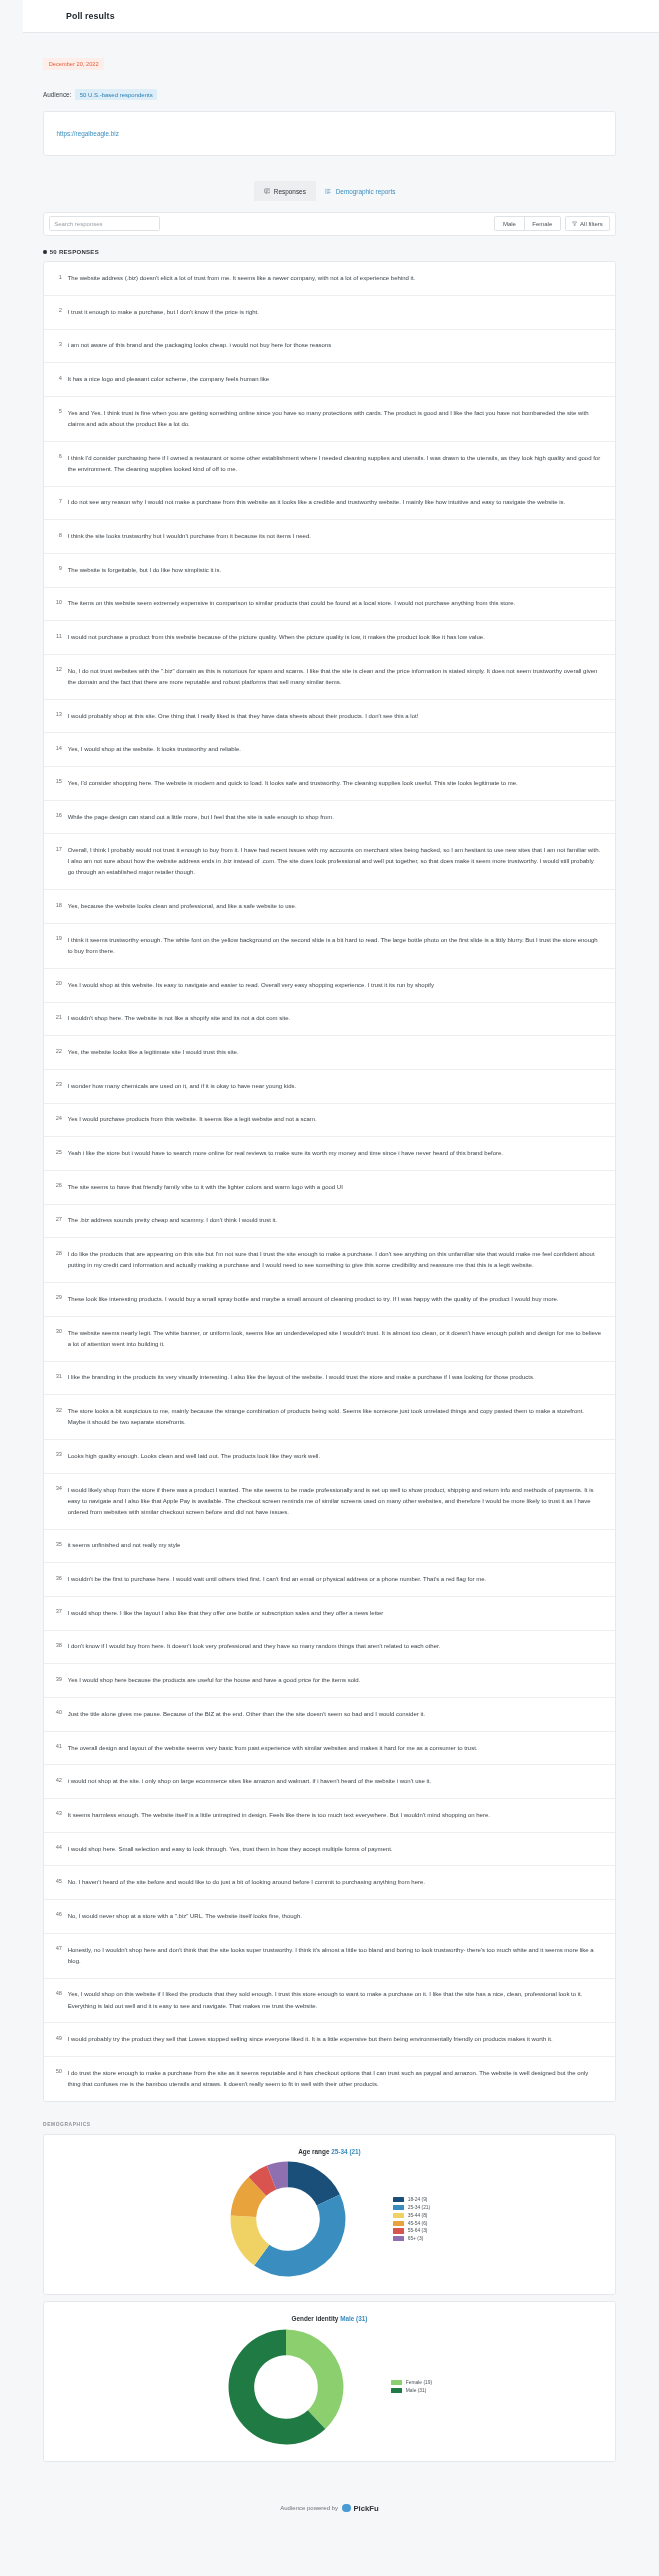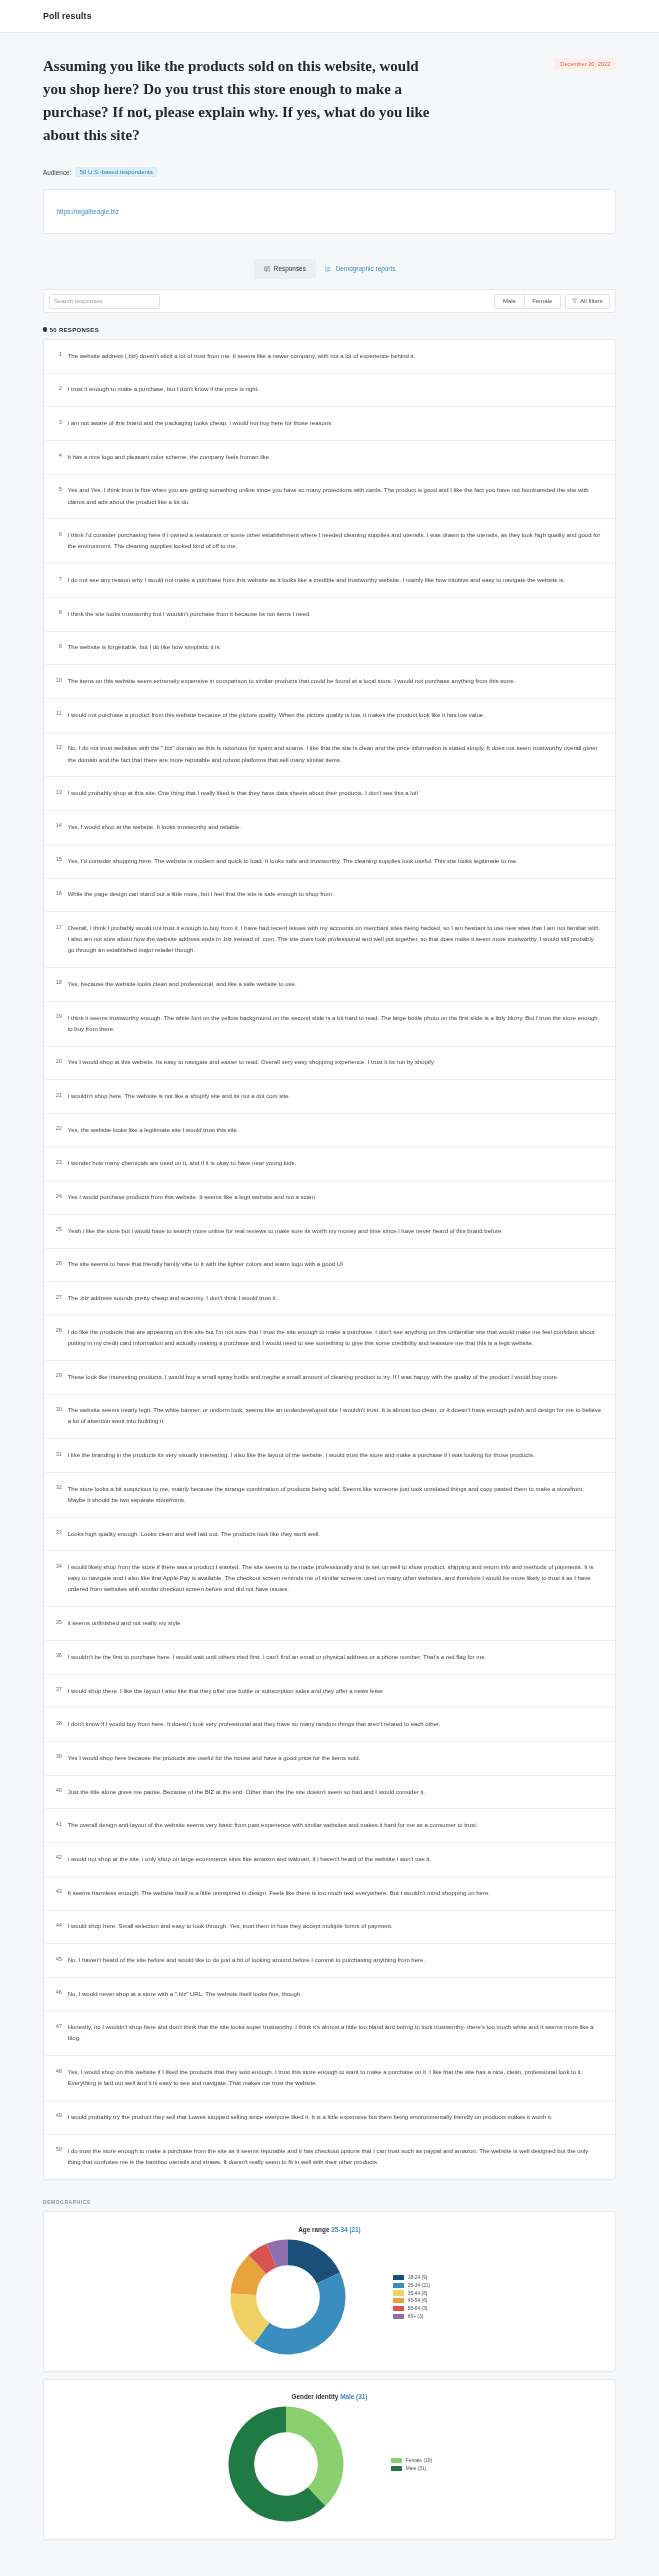--- a/index.html
+++ b/index.html
@@ -10,20 +10,21 @@
     color: #2e3338;
     -webkit-font-smoothing: antialiased;
   }
   .topbar {
     background: #ffffff;
     border-bottom: 0.5px solid #e6e8eb;
     height: 33px;
     display: flex;
     align-items: center;
     padding: 0 0 0 43px;
+    margin-left: 23px;
   }
   .topbar-title {
     font-size: 8.8px;
     font-weight: 700;
     color: #24292e;
     letter-spacing: 0.1px;
   }
   .page {
     width: 659px;
     padding: 0 43px;
@@ -254,21 +255,20 @@
 <body>
 
 <div class="topbar">
   <span class="topbar-title">Poll results</span>
 </div>
 
 <div class="page">
 
   <div class="hero">
     <div class="hero-row">
-      <div class="question">Assuming you like the products sold on this website, would you shop here? Do you trust this store enough to make a purchase? If not, please explain why. If yes, what do you like about this site?</div>
       <div class="date-badge">December 20, 2022</div>
     </div>
     <div class="audience-row">
       <span>Audience:</span>
       <span class="audience-pill">50 U.S.-based respondents</span>
     </div>
   </div>
 
   <div class="url-card">
     <a class="url-link" href="#">https://regalbeagle.biz</a>

